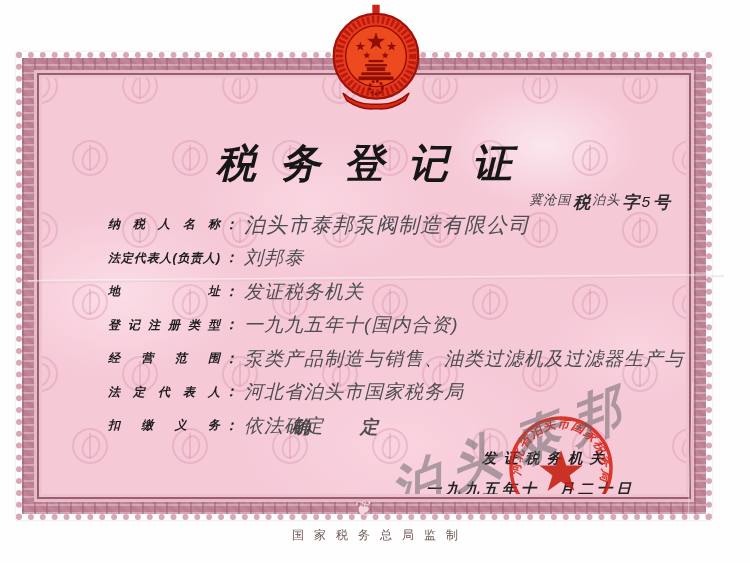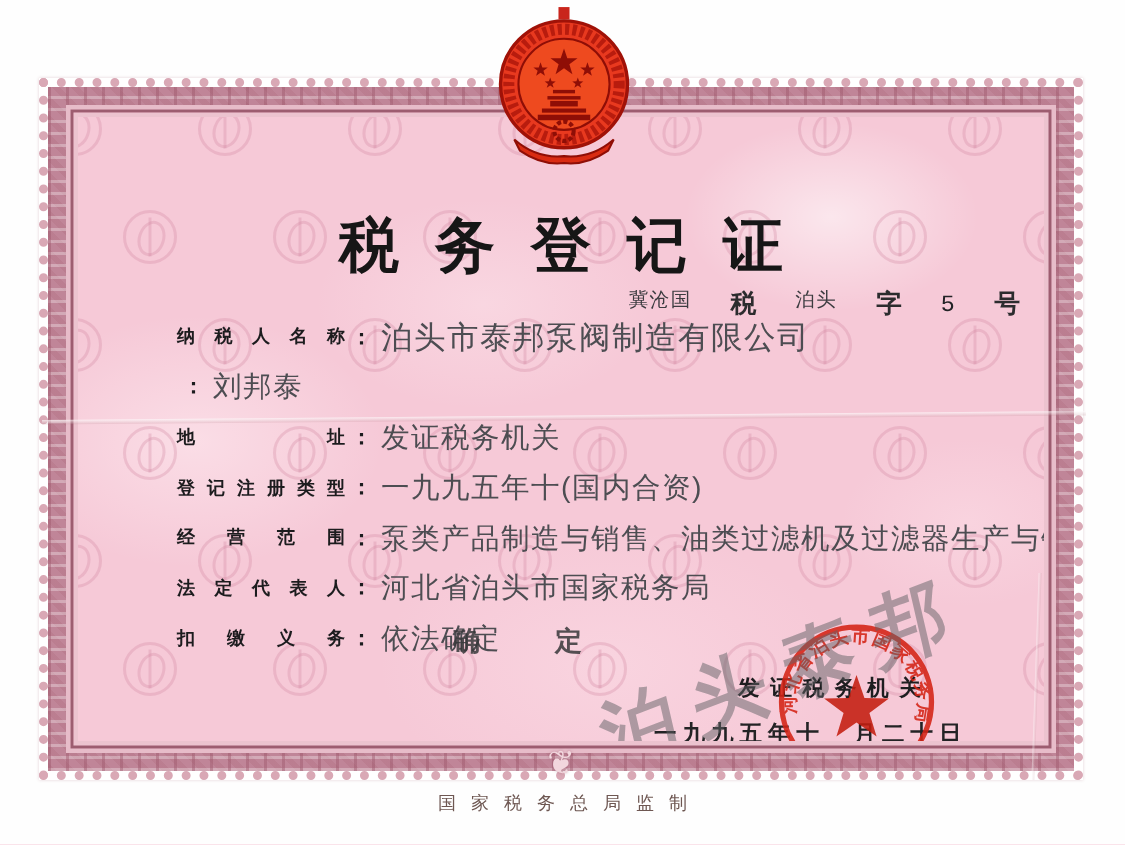--- a/index.html
+++ b/index.html
@@ -3,25 +3,26 @@
 <meta charset="utf-8">
 <style>
   html,body{margin:0;padding:0;}
   body{
     width:750px;height:563px;position:relative;overflow:hidden;
     background:#fefefe;
     font-family:"Liberation Sans","DejaVu Sans",sans-serif;
   }
   
   .cert{
-    position:absolute;left:26px;top:52px;width:696px;height:468px;
+    position:absolute;left:16px;top:52px;width:696px;height:468px;
     box-sizing:border-box;
     border:6px dotted #d9a8b5;               
     background:#fff;
     box-shadow:0 0 2px rgba(150,80,100,.25);
+    font-style:italic;
   }
   .band{
     position:absolute;inset:0;box-sizing:border-box;
     padding:15px;
     background:
       repeating-linear-gradient(90deg, rgba(158,88,108,.45) 0 2px, rgba(255,255,255,0) 2px 12px),
       repeating-linear-gradient(0deg, rgba(255,255,255,.30) 0 2px, rgba(255,255,255,0) 2px 8px),
       repeating-linear-gradient(45deg, rgba(173,104,122,.25) 0 4px, rgba(255,255,255,0) 4px 9px),
       #c08598;
   }
@@ -61,21 +62,21 @@
     background:rgba(208,134,158,.30);
   }
   
   .title{
     position:absolute;left:0;right:0;top:58px;text-align:center;
     font-size:40px;font-weight:700;color:#161616;
     letter-spacing:24px;padding-left:24px;white-space:nowrap;
   }
   .serial{
     position:absolute;top:109px;right:14px;white-space:nowrap;
-    color:#3c3c40;display:flex;align-items:baseline;gap:24px;
+    color:#3c3c40;display:flex;align-items:baseline;
   }
   .serial .s-sm{font-size:13px;letter-spacing:1px;}
   .serial .s-tpl{font-size:17px;font-weight:700;color:#2c2c2e;transform:translateY(4px);padding:0 2px;}
   .serial .s-num{font-size:15.5px;font-family:"Liberation Mono","DejaVu Sans Mono",monospace;color:#232326;letter-spacing:.5px;}
   .serial .s-tail{transform:translateY(3px);}
   .rows{position:absolute;left:66px;right:14px;top:130px;}
   .row{height:33.5px;display:flex;align-items:center;white-space:nowrap;}
   .row .lab{
     display:inline-block;width:112px;font-size:12px;font-weight:700;color:#1c1c1e;
     text-align:justify;text-align-last:justify;flex:none;
@@ -182,20 +183,21 @@
           <span class="s-tpl">号</span>
         </div>
 
         <div class="rows" id="rows">
             <div class="row">
               <span class="lab">纳税人名称</span>
               <span class="colon">：</span>
               <span class="val">泊头市泰邦泵阀制造有限公司</span>
             </div>
             <div class="row">
+              <span class="lab">法定代表人(负责人)</span>
               <span class="colon">：</span>
               <span class="val">刘邦泰</span>
             </div>
             <div class="row">
               <span class="lab">地址</span>
               <span class="colon">：</span>
               <span class="val">发证税务机关</span>
             </div>
             <div class="row">
               <span class="lab">登记注册类型</span>

